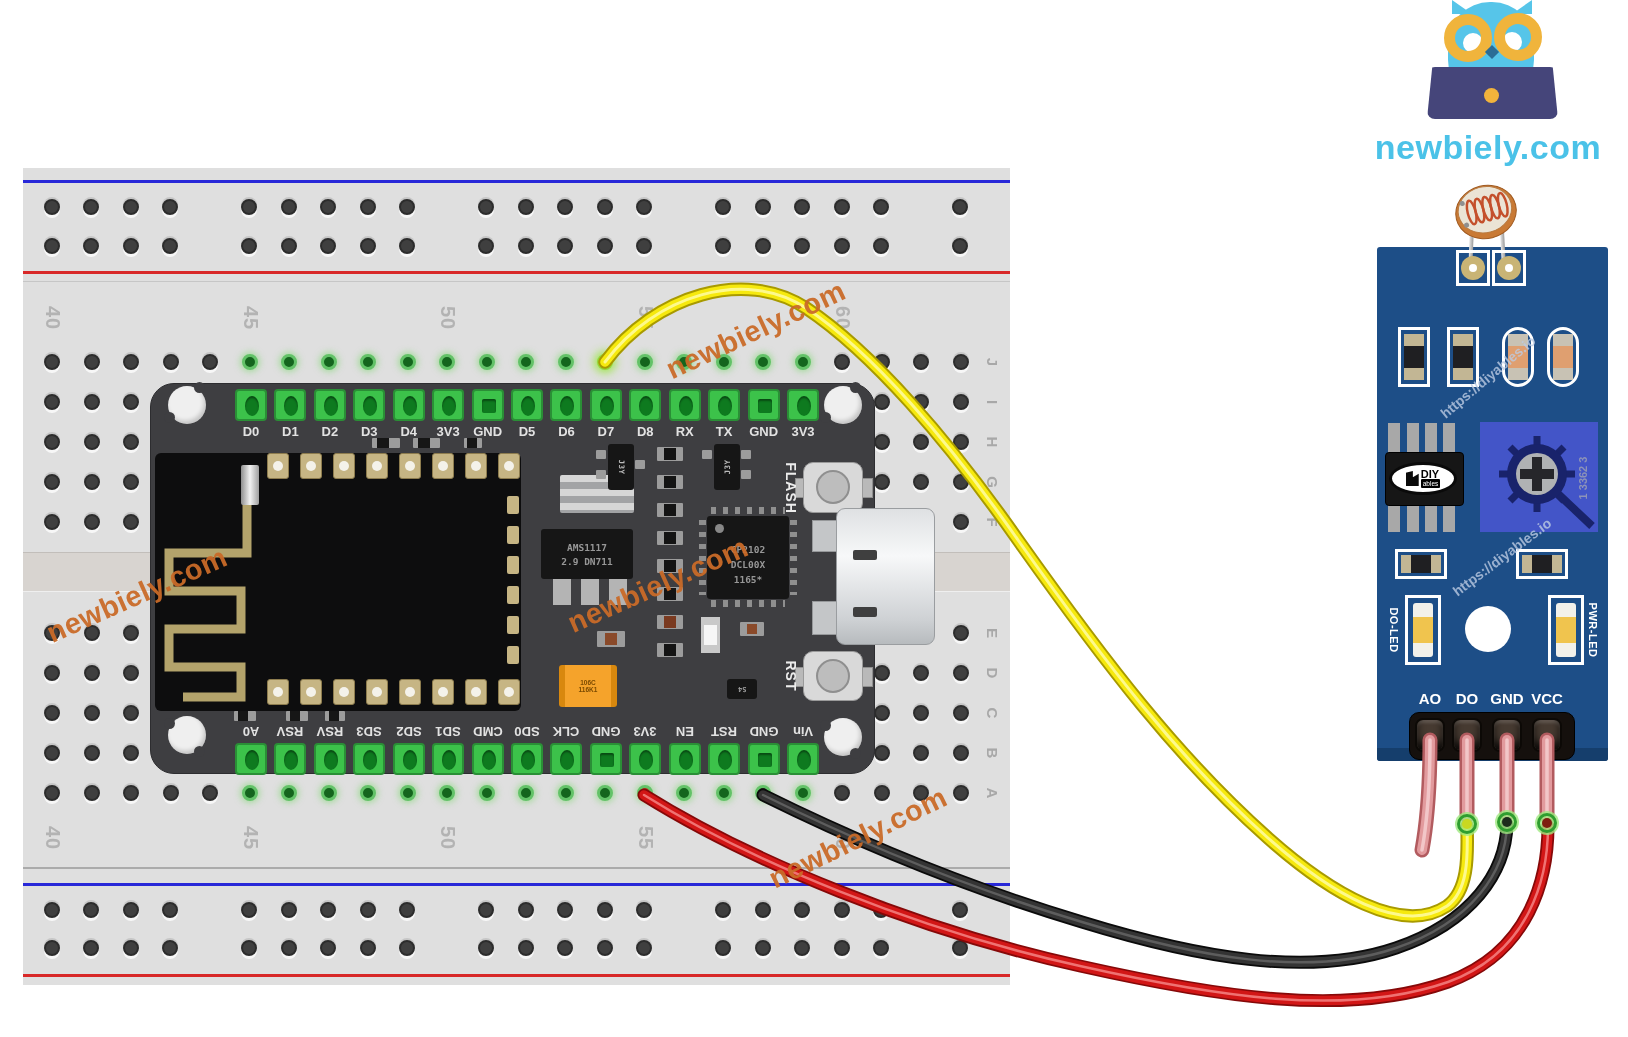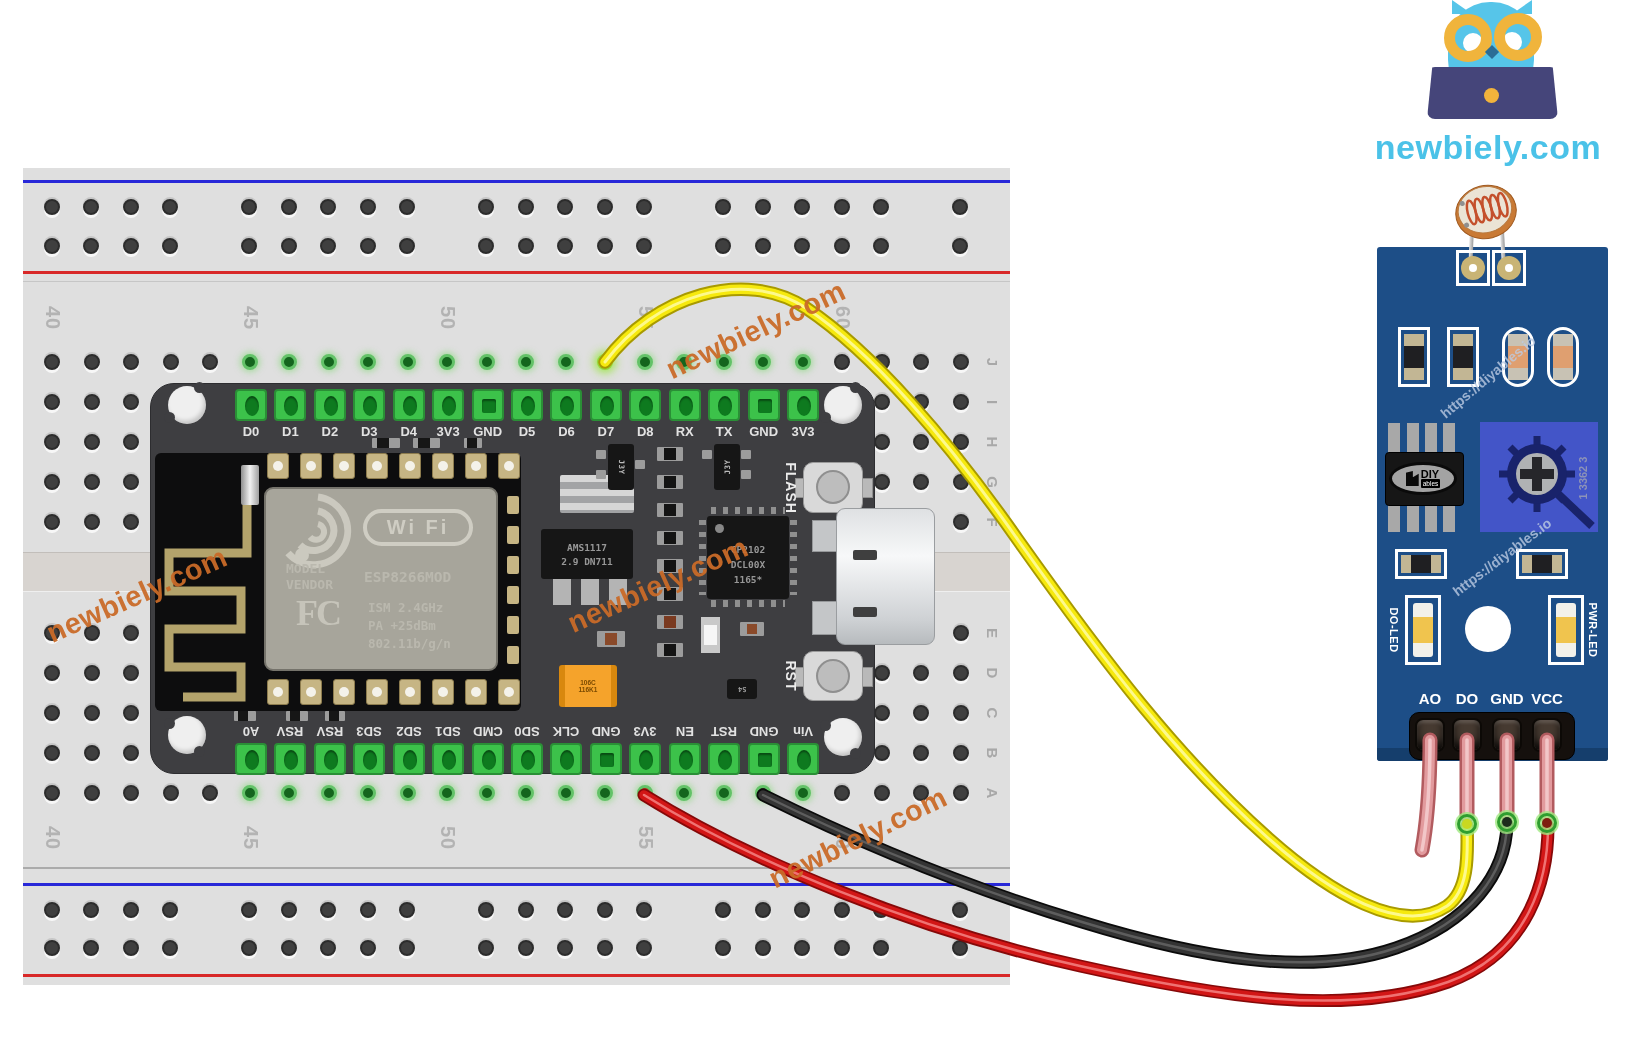--- a/index.html
+++ b/index.html
@@ -536,38 +536,20 @@
           <div class="castel" style="left: 343px; top: 226px; position: absolute;">
             <div class="h" style="position: absolute;"></div>
           </div>
           <div class="sidepad" style="left: 352px; top: 43px; position: absolute;"></div>
           <div class="sidepad" style="left: 352px; top: 73px; position: absolute;"></div>
           <div class="sidepad" style="left: 352px; top: 103px; position: absolute;"></div>
           <div class="sidepad" style="left: 352px; top: 133px; position: absolute;"></div>
           <div class="sidepad" style="left: 352px; top: 163px; position: absolute;"></div>
           <div class="sidepad" style="left: 352px; top: 193px; position: absolute;"></div>
         </div>
-      <div id="shield" class="a">
-        <svg class="a" style="left:12px;top:2px;" width="80" height="80">
-          <g stroke="#cbc9bf" fill="none">
-            <path d="M40 6 A34 34 0 1 1 10 62" stroke-width="7"></path>
-            <path d="M40 20 A20 20 0 1 1 22 54" stroke-width="7"></path>
-            <path d="M40 33 A8 8 0 1 1 32 46" stroke-width="6"></path>
-          </g>
-          <circle cx="24" cy="64" r="7" fill="#cbc9bf"></circle>
-        </svg>
-        <div id="wifi-badge" class="a">Wi Fi</div>
-        <div class="a sh-txt" style="left:20px;top:72px;font-size:13px;">MODEL</div>
-        <div class="a sh-txt" style="left:20px;top:88px;font-size:13px;">VENDOR</div>
-        <div class="a sh-txt" style="left:98px;top:80px;font-size:14.5px;">ESP8266MOD</div>
-        <div id="fcmark" class="a">FC</div>
-        <div class="a sh-txt" style="left:102px;top:111px;font-size:12.5px;">ISM 2.4GHz</div>
-        <div class="a sh-txt" style="left:102px;top:129px;font-size:12.5px;">PA  +25dBm</div>
-        <div class="a sh-txt" style="left:102px;top:147px;font-size:12.5px;">802.11b/g/n</div>
-      </div>
     </div>
 
     <div class="a" style="left:409px;top:91px;width:74px;height:38px;background:repeating-linear-gradient(180deg,#d6d6d6 0 7px,#a2a3a5 7px 14px);border-radius:2px;"></div>
     <div class="chip" style="left:390px;top:145px;width:92px;height:50px;display:flex;flex-direction:column;align-items:center;justify-content:center;gap:3px;font-size:9.5px;">
       <span>AMS1117</span>
       <span>2.9  DN711</span>
     </div>
     <div class="a" style="left:402px;top:195px;width:18px;height:26px;background:#b4b4b4;"></div>
     <div class="a" style="left:430px;top:195px;width:18px;height:26px;background:#b4b4b4;"></div>
     <div class="a" style="left:458px;top:195px;width:18px;height:26px;background:#b4b4b4;"></div>
@@ -861,21 +843,21 @@
 
     <div class="icpin" style="left:11px;top:176px;height:30px;"></div>
       <div class="icpin" style="left:30px;top:176px;height:30px;"></div>
     <div class="icpin" style="left:48px;top:176px;height:30px;"></div>
       <div class="icpin" style="left:66px;top:176px;height:30px;"></div>
     <div class="icpin" style="left:11px;top:257px;height:28px;"></div>
       <div class="icpin" style="left:30px;top:257px;height:28px;"></div>
     <div class="icpin" style="left:48px;top:257px;height:28px;"></div>
       <div class="icpin" style="left:66px;top:257px;height:28px;"></div>
     <div class="a" style="left:8px;top:205px;width:77px;height:52px;background:#161616;border-radius:4px;border:1px solid #000;"></div>
-    <div class="a" style="left:12px;top:215px;width:68px;height:33px;border-radius:50%;background:#a3a3a3;border:3px solid #0a0a0a;box-sizing:border-box;display:flex;align-items:center;justify-content:center;gap:2px;">
+    <div class="a" style="left:12px;top:215px;width:68px;height:33px;border-radius:50%;background:#ffffff;border:3px solid #0a0a0a;box-sizing:border-box;display:flex;align-items:center;justify-content:center;gap:2px;">
       <div style="width:13px;height:15px;background:#0a0a0a;clip-path:polygon(0 12%,55% 0,55% 42%,100% 18%,100% 100%,0 100%);"></div>
       <div style="display:flex;flex-direction:column;align-items:flex-start;line-height:9px;">
         <span style="font-size:11px;font-weight:bold;color:#000;">DIY</span>
         <span style="font-size:6.5px;background:#000;color:#fff;padding:0 2px;border-radius:1px;">ables</span>
       </div>
     </div>
 
     <div class="a" style="left:103px;top:175px;width:118px;height:110px;background:#4355c8;">
       <svg width="118" height="110">
         <g stroke="#19236b" stroke-width="7">

